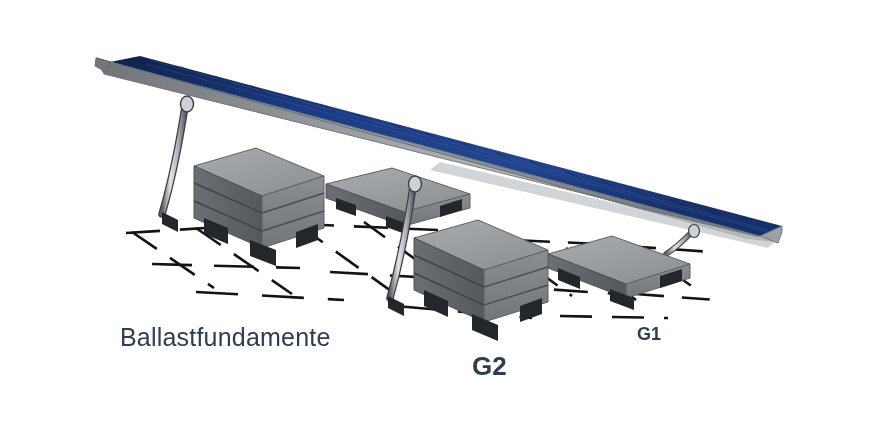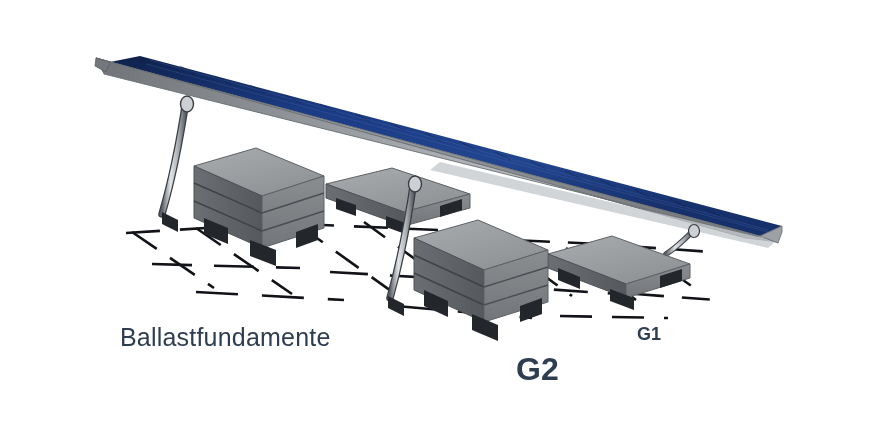--- a/index.html
+++ b/index.html
@@ -28,23 +28,23 @@
     line-height: 1;
   }
   .label-main {
     left: 120px;
     top: 325px;
     font-size: 25px;
     font-weight: 400;
     letter-spacing: 0.2px;
   }
   .label-g2 {
-    left: 516px;
+    left: 472px;
     top: 353px;
-    font-size: 32px;
+    font-size: 26px;
     font-weight: 700;
   }
   .label-g1 {
     left: 637px;
     top: 325px;
     font-size: 18px;
     font-weight: 700;
   }
 </style>
 </head>

